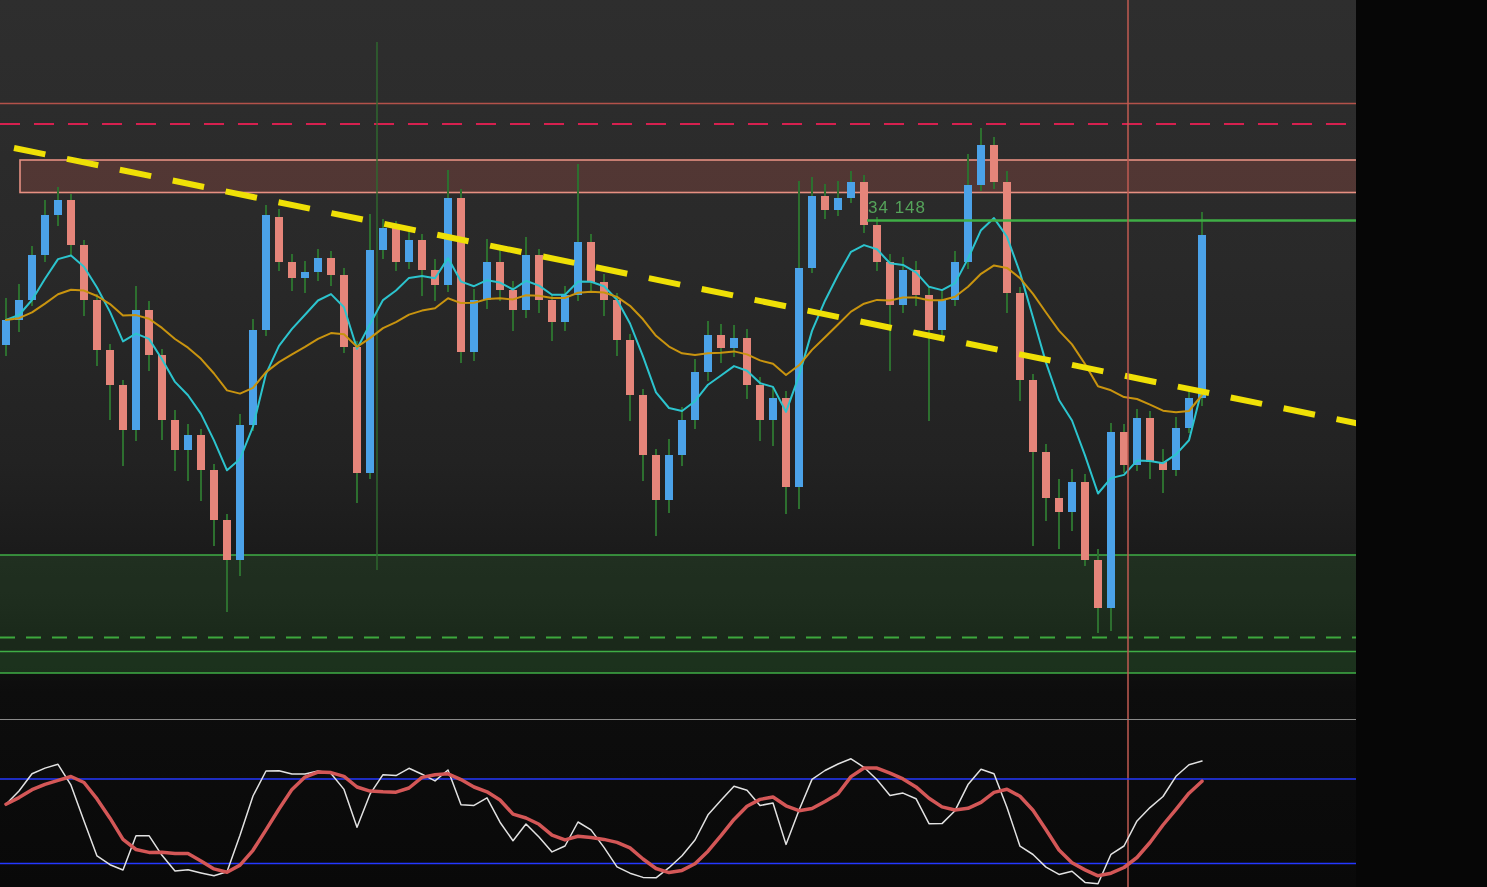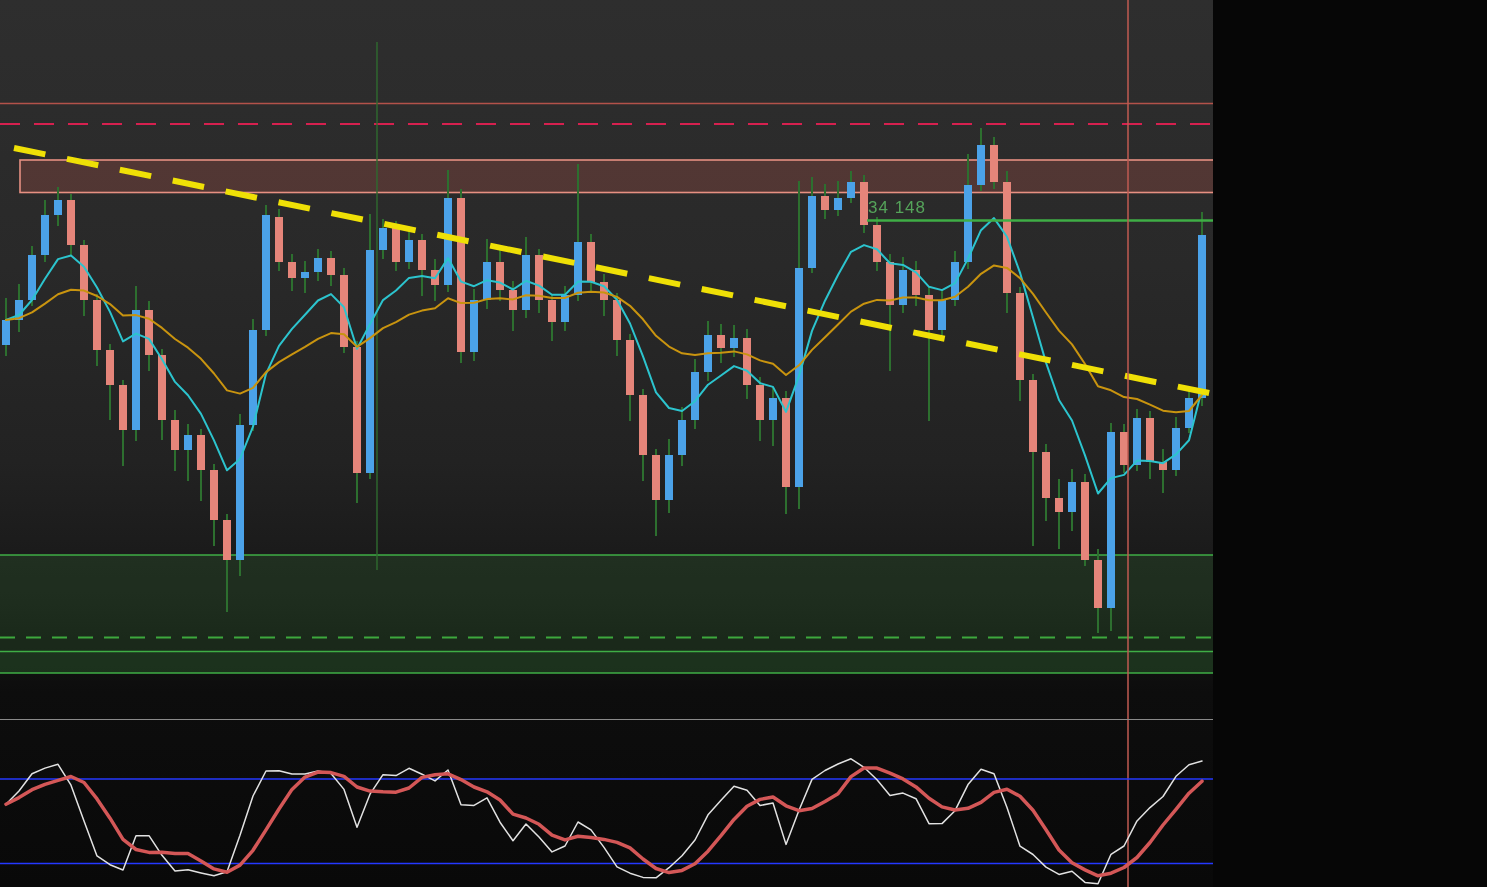--- a/index.html
+++ b/index.html
@@ -1,17 +1,17 @@
 <!DOCTYPE html>
 <html><head>
 <meta charset="utf-8">
 <style>
   html,body{margin:0;padding:0;background:#060606;}
   .stage{
-    position:relative;width:1213px;height:887px;overflow:hidden;
+    position:relative;width:1356px;height:887px;overflow:hidden;
     background:linear-gradient(180deg,#2e2e2e 0%,#292929 30%,#222222 52%,#171717 68%,#0d0d0d 78%,#090909 100%);
     font-family:"Liberation Sans",sans-serif;
   }
   .chart-svg{position:absolute;left:0;top:0;}
   .ray-label{
     position:absolute;
     font-size:17px;letter-spacing:1px;
     font-family:"Liberation Sans",sans-serif;
     user-select:none;white-space:nowrap;
   }

